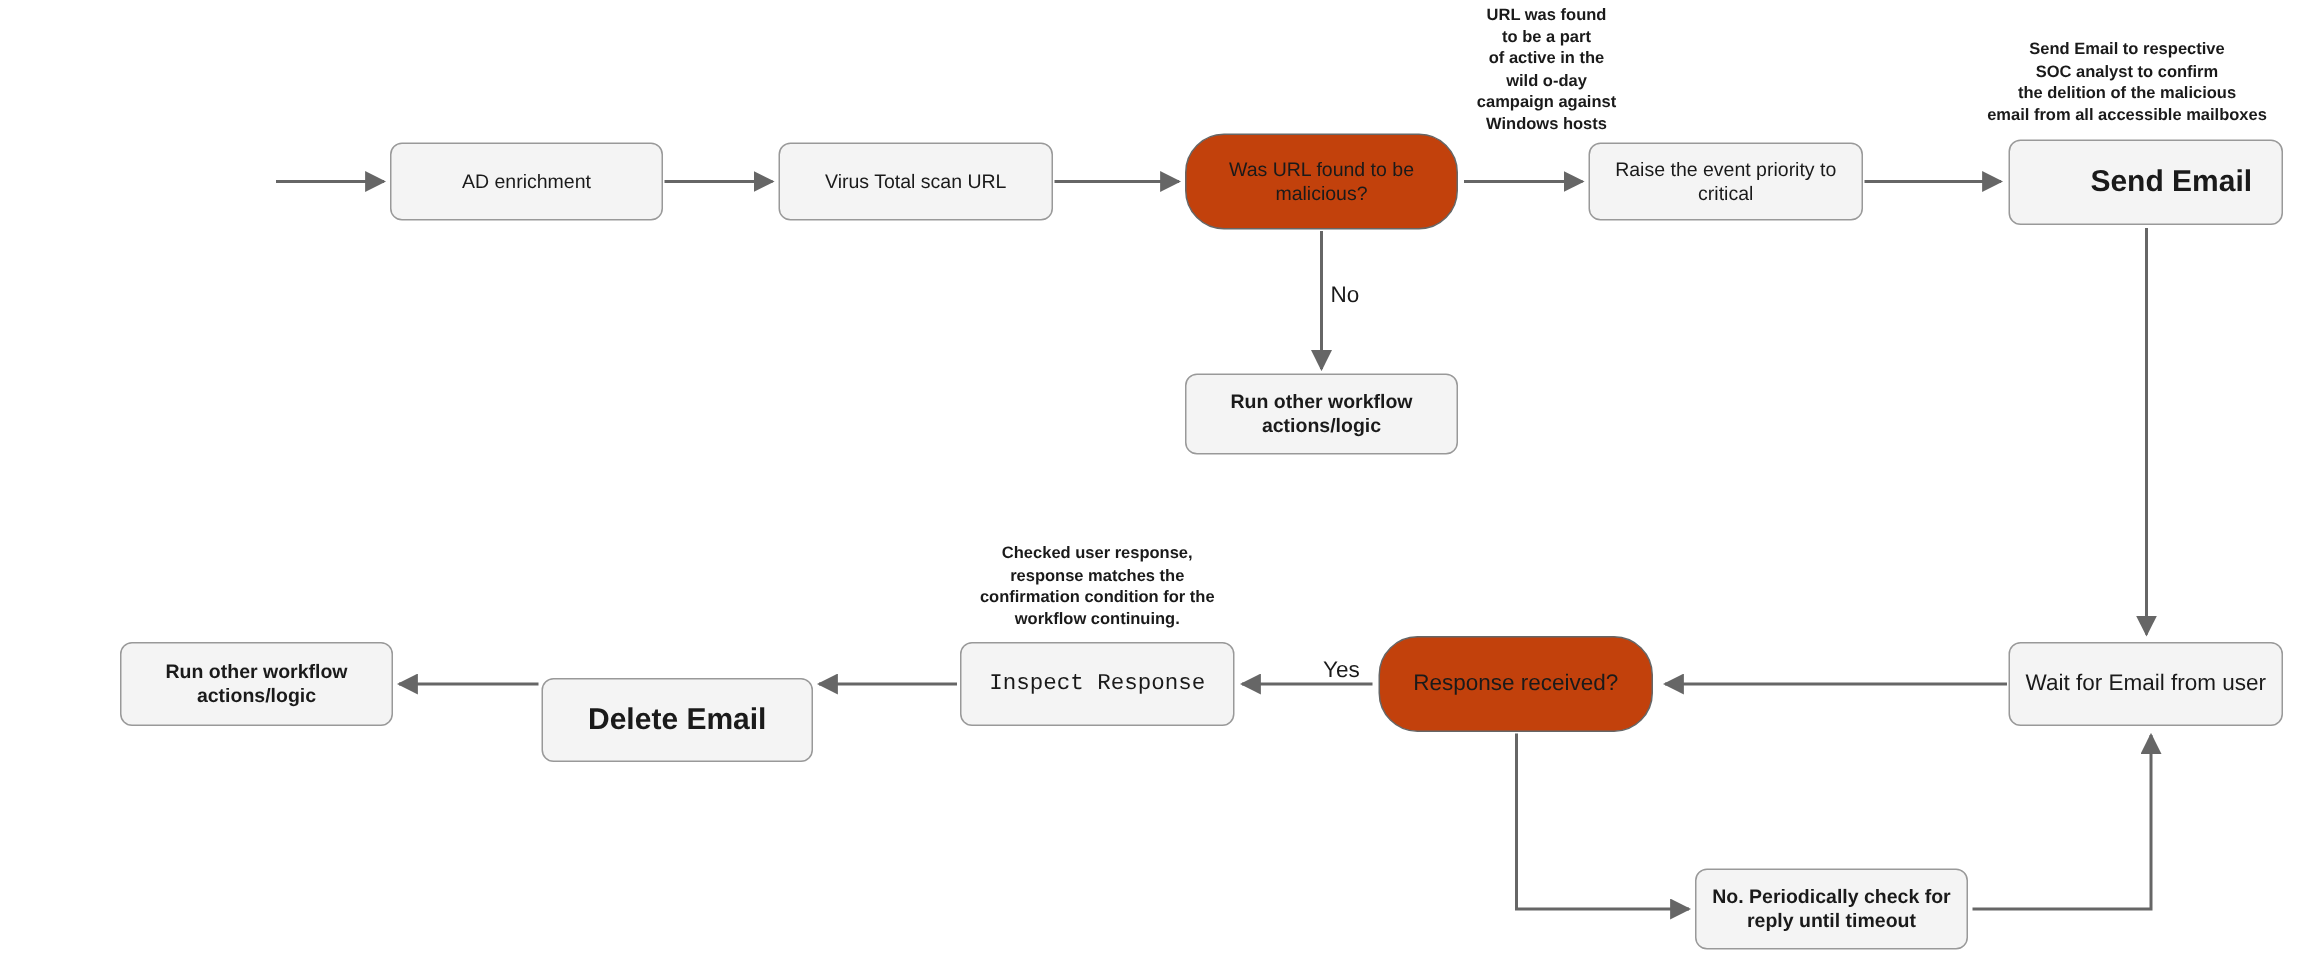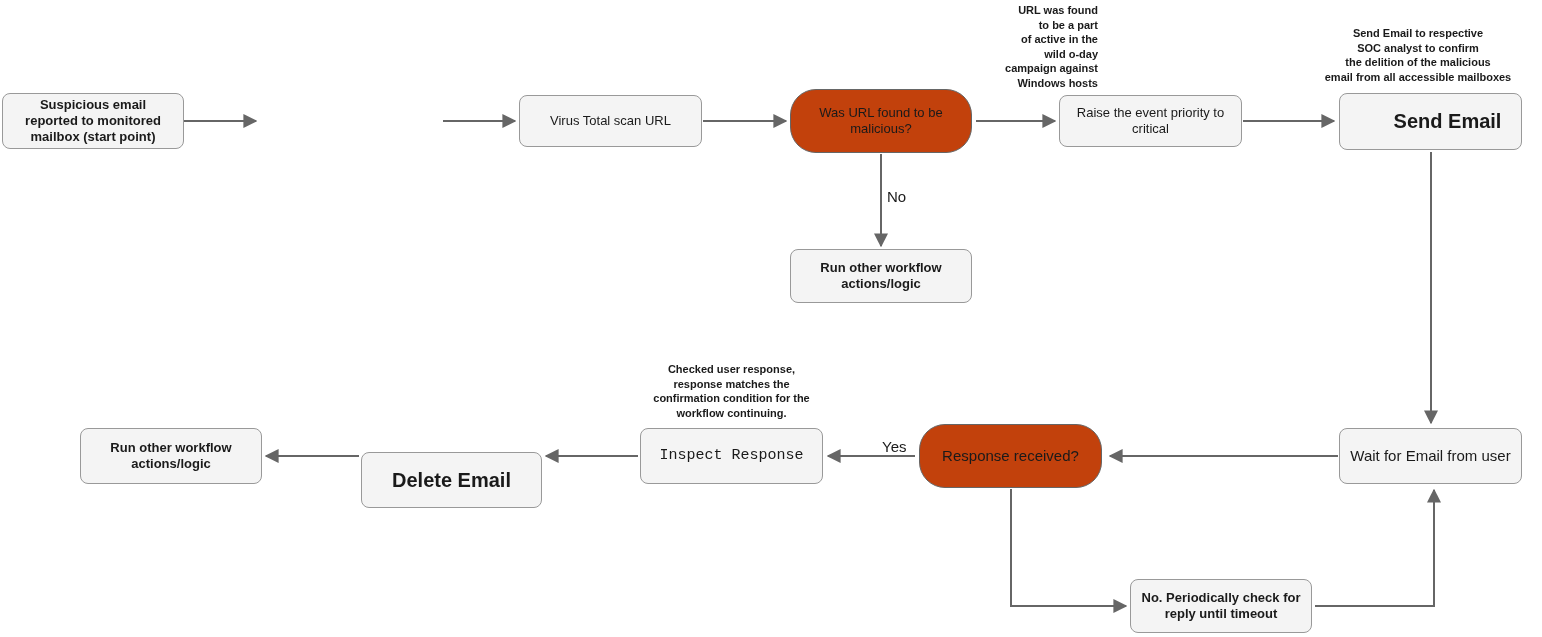--- a/index.html
+++ b/index.html
@@ -103,26 +103,24 @@
       <path d="M 638 456 L 546 456"></path>
 
       <path d="M 359 456 L 266 456"></path>
 
       <path d="M 1011 489 L 1011 606 L 1126 606"></path>
 
       <path d="M 1315 606 L 1434 606 L 1434 490"></path>
     </g>
   </svg>
 
-  <div class="node" style="left:2px; top:93px; width:182px; height:56px;">
-    <span style="white-space: pre-line; font-weight:bold;">Suspicious email
-reported to monitored
-mailbox (start point)</span>
+
+  <div class="node" style="left:260px; top:95px; width:182px; height:52px;">
+    <span style="white-space: pre-line;">AD enrichment</span>
   </div>
-
 
   <div class="node" style="left:519px; top:95px; width:183px; height:52px;">
     <span style="white-space: pre-line;">Virus Total scan URL</span>
   </div>
 
   <div class="node decision" style="left:790px; top:89px; width:182px; height:64px;">
     <span style="white-space: pre-line;">Was URL found to be
 malicious?</span>
   </div>
 
@@ -159,21 +157,21 @@
   <div class="node" style="left:80px; top:428px; width:182px; height:56px;">
     <span style="white-space: pre-line; font-weight:bold;">Run other workflow
 actions/logic</span>
   </div>
 
   <div class="node" style="left:1130px; top:579px; width:182px; height:54px;">
     <span style="white-space: pre-line; font-weight:bold;">No. Periodically check for
 reply until timeout</span>
   </div>
 
-  <div class="annot" style="left:916px; top:3px; width:182px;text-align:right;">URL was found
+  <div class="annot" style="left:940px; top:3px; width:182px;">URL was found
 to be a part
 of active in the
 wild o-day
 campaign against
 Windows hosts</div>
 
   <div class="annot" style="left:1300px; top:26px; width:236px;">Send Email to respective
 SOC analyst to confirm
 the delition of the malicious
 email from all accessible mailboxes</div>

